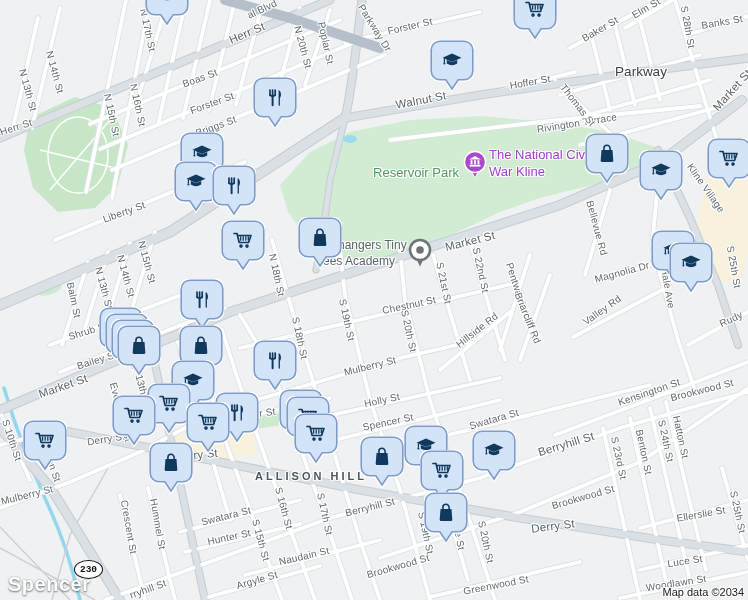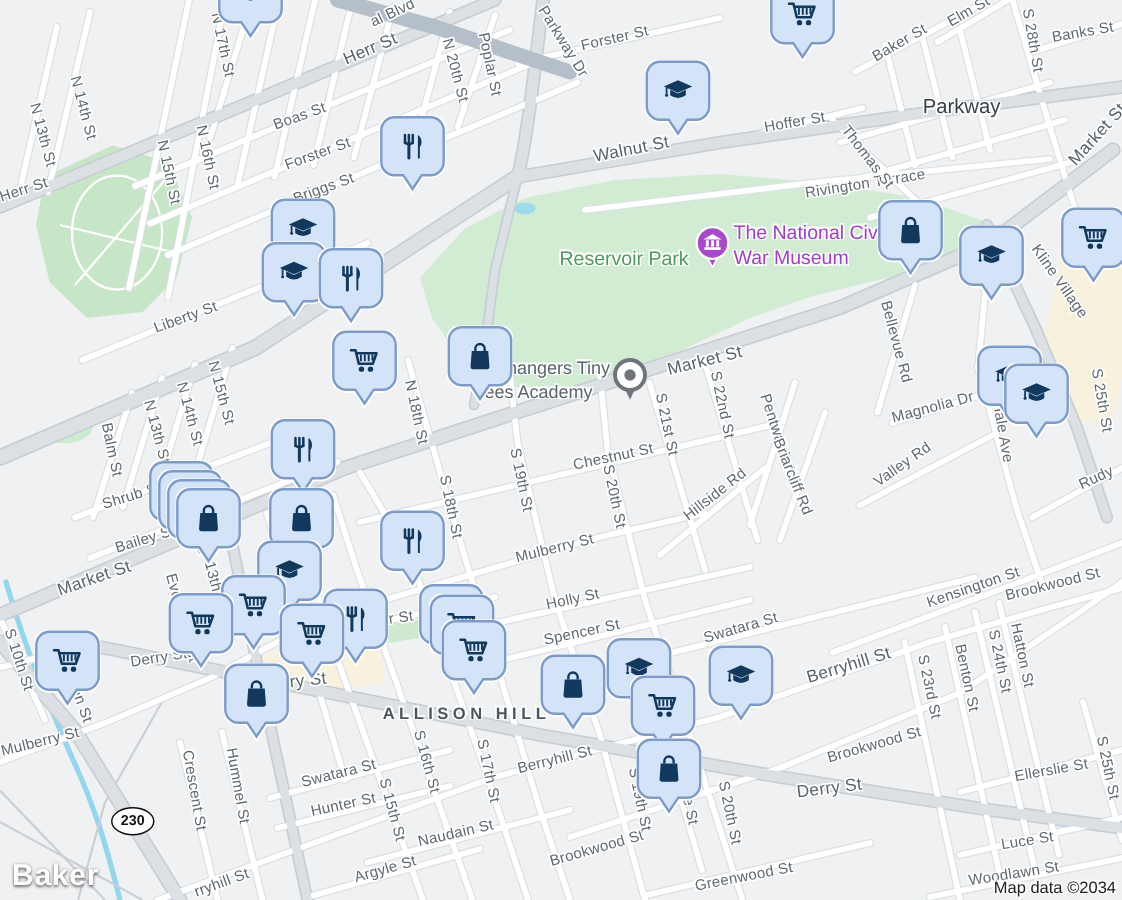--- a/index.html
+++ b/index.html
@@ -349,21 +349,21 @@
       <div class="slabel" style="left: 148px; top: 589px; transform: translate(-50%, -50%) rotate(-20deg);">rryhill St</div>
       <div class="slabel" style="left: 370px; top: 507px; transform: translate(-50%, -50%) rotate(-14deg);">Berryhill St</div>
       <div class="slabel" style="left: 142px; top: 386px; transform: translate(-50%, -50%) rotate(75deg);">S 13th St</div>
       <div class="slabel" style="left: 121px; top: 412px; transform: translate(-50%, -50%) rotate(75deg);">Evergreen St</div>
       <div class="slabel" style="left: 262px; top: 413px; transform: translate(-50%, -50%) rotate(-8deg);">ver St</div>
       <div class="alabel town" style="left: 641px; top: 71px; transform: translate(-50%, -50%);">Parkway</div>
       <div class="alabel district" style="left: 311px; top: 476px; transform: translate(-50%, -50%);">ALLISON HILL</div>
       <div class="alabel park" style="left: 416px; top: 172px; transform: translate(-50%, -50%);">Reservoir Park</div>
       <div class="alabel poi-purple" style="left: 489px; top: 146px; transform: translate(0px, 0px);">
         <div>The National Civil</div>
-        <div>War Museum</div>
+        <div>War Kline</div>
       </div>
       <div class="alabel poi-gray" style="left: 356px; top: 237px; transform: translate(-50%, 0px);">
         <div>The Changers Tiny</div>
         <div>Tees Academy</div>
       </div>
     </div>
   <div id="markers">
       <div class="marker" style="left: 406px; top: 238px;"><svg width="28" height="34" viewBox="0 0 28 34">
           <path d="M10.5 21 L14 28.5 L17.5 21 Z" fill="#6e747a"></path>
           <circle cx="14" cy="12" r="10" fill="#fff" stroke="#6e747a" stroke-width="2.6"></circle>
@@ -559,16 +559,16 @@
           <path d="M10 1.2 H34 A8.8 8.8 0 0 1 42.8 10 V31 A8.8 8.8 0 0 1 34 39.8 H28.2 L22 49 L15.8 39.8 H10 A8.8 8.8 0 0 1 1.2 31 V10 A8.8 8.8 0 0 1 10 1.2 Z" class="mb"></path>
           <use href="#ic-cap" x="11" y="9.5"></use>
         </svg></div>
       <div class="marker" style="left: 424px; top: 492px;"><svg width="44" height="56" viewBox="0 0 44 56">
           <path d="M10 1.2 H34 A8.8 8.8 0 0 1 42.8 10 V31 A8.8 8.8 0 0 1 34 39.8 H28.2 L22 49 L15.8 39.8 H10 A8.8 8.8 0 0 1 1.2 31 V10 A8.8 8.8 0 0 1 10 1.2 Z" class="mb-halo"></path>
           <path d="M10 1.2 H34 A8.8 8.8 0 0 1 42.8 10 V31 A8.8 8.8 0 0 1 34 39.8 H28.2 L22 49 L15.8 39.8 H10 A8.8 8.8 0 0 1 1.2 31 V10 A8.8 8.8 0 0 1 10 1.2 Z" class="mb"></path>
           <use href="#ic-bag" x="11" y="9.5"></use>
         </svg></div>
     </div>
 
-  <div id="shield" style="left:74px;top:538px;">230</div>
-  <div id="google-logo">Baker</div>
+  <div id="shield" style="left:74px;top:560px;font-family:Liberation Mono, monospace;">230</div>
+  <div id="google-logo">Spencer</div>
   <div id="attribution">Map data ©2034</div>
 </div>
 
 </body></html>

